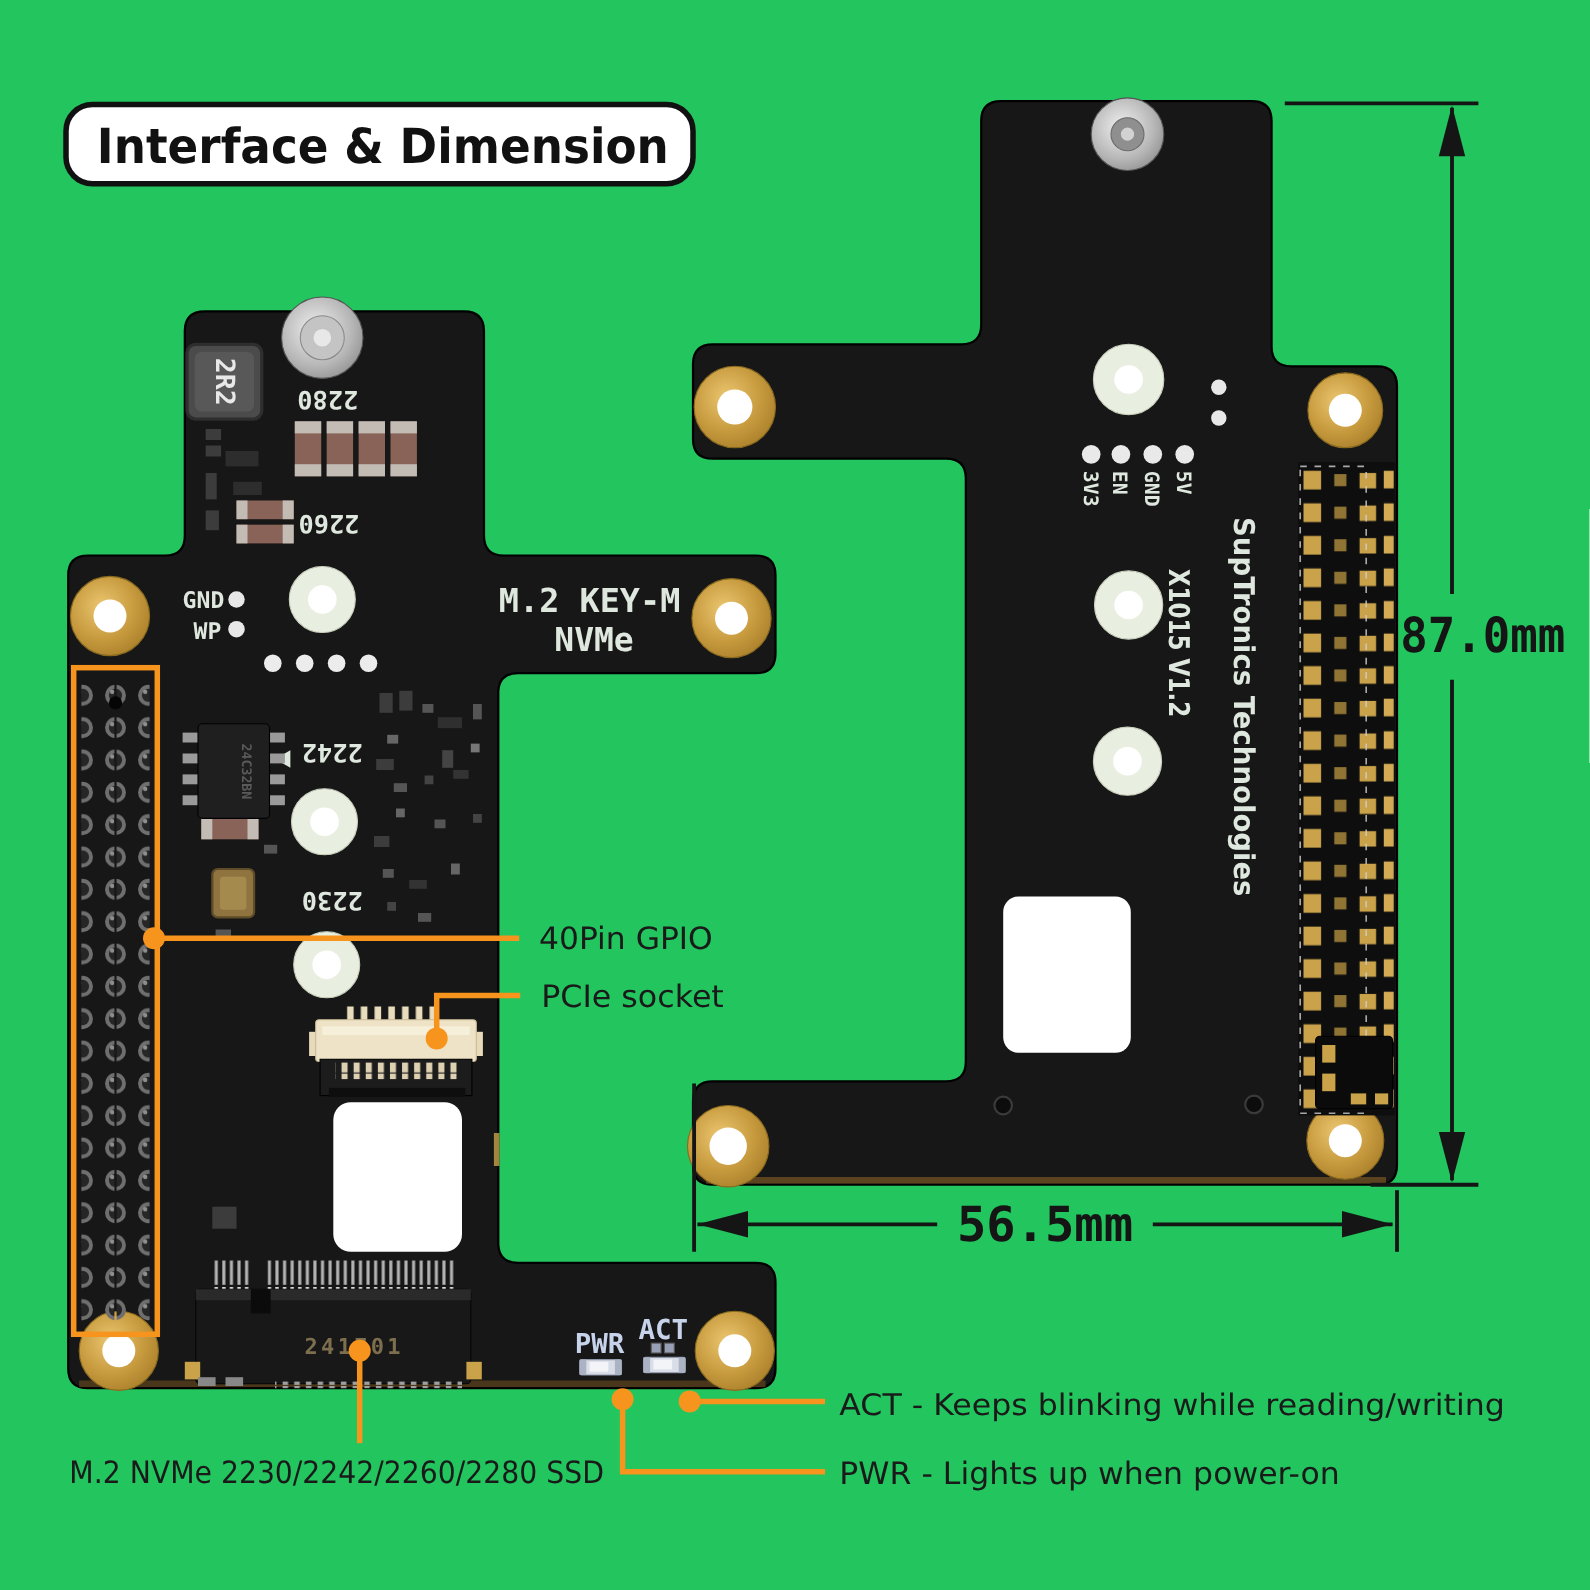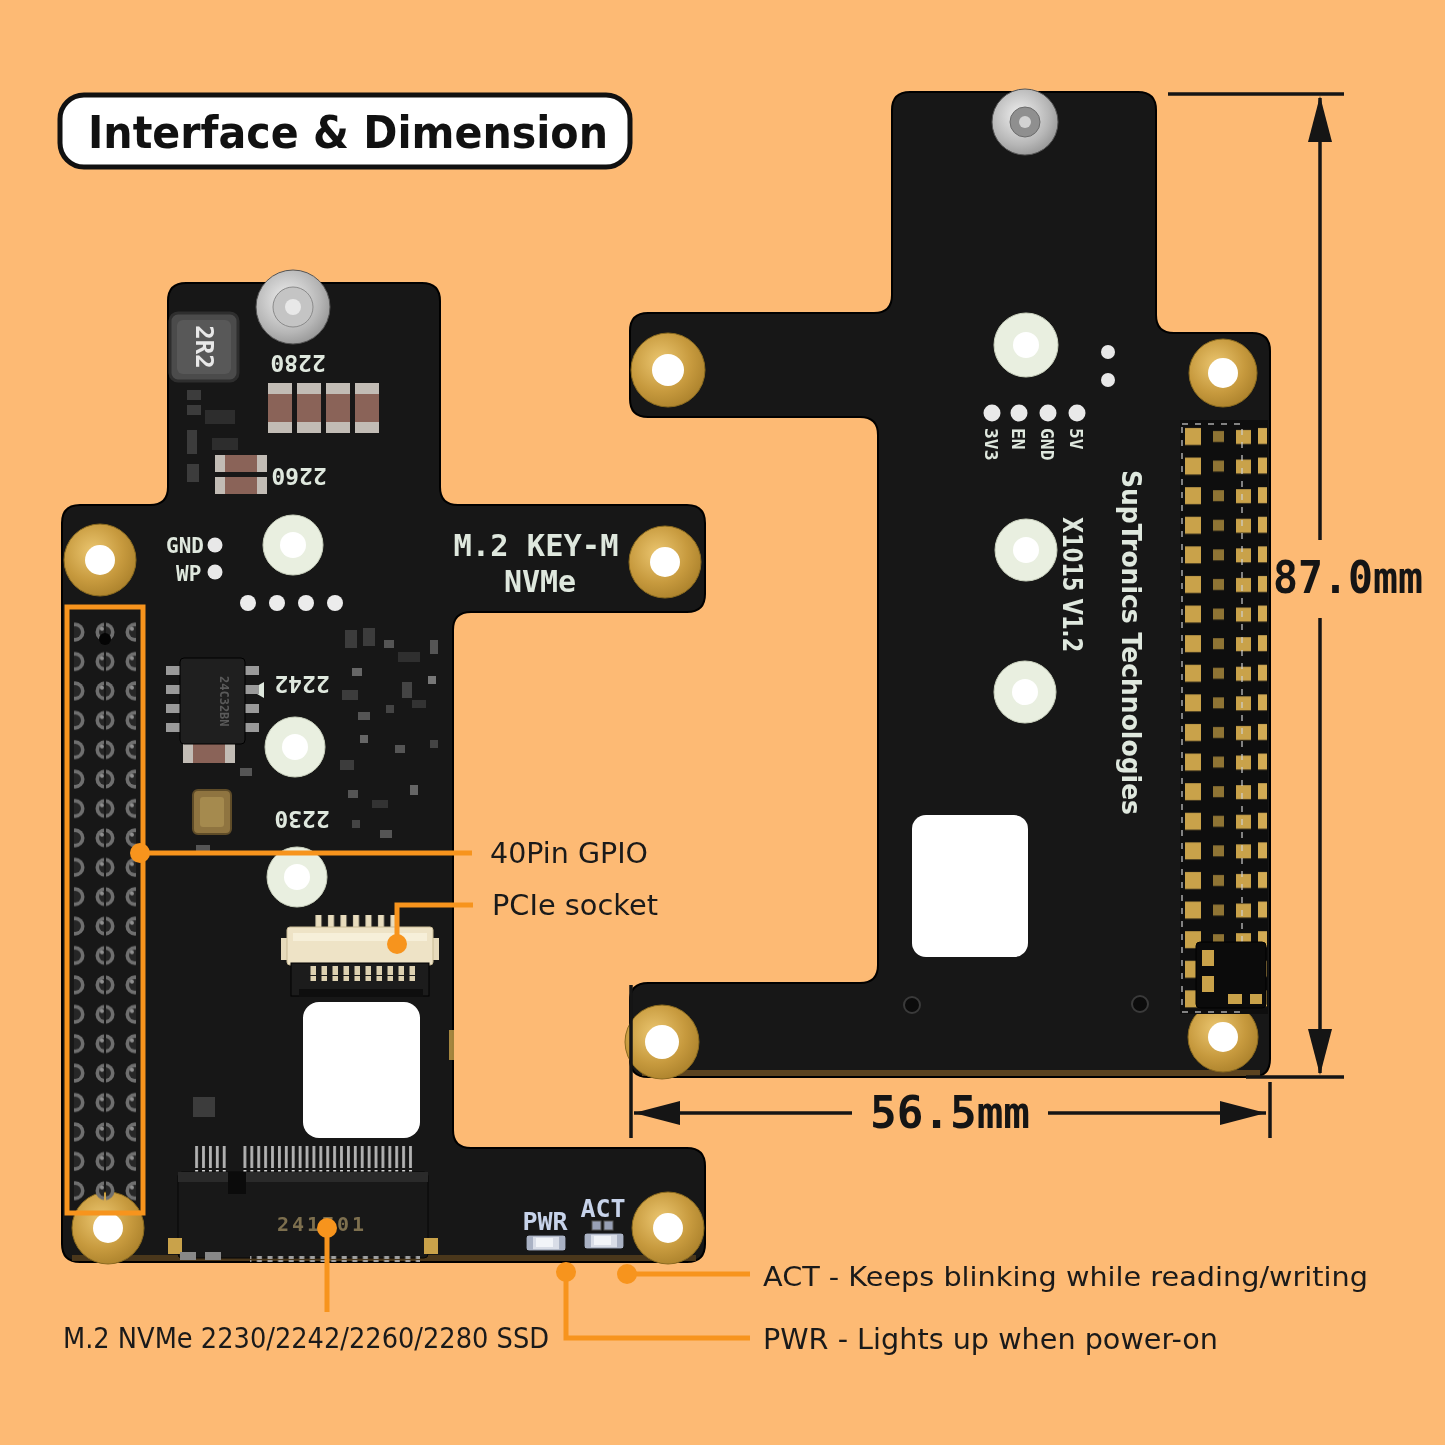--- a/index.html
+++ b/index.html
@@ -1,16 +1,16 @@
 <!DOCTYPE html>
 <html><head>
 <meta charset="utf-8">
 <style>
   html,body{margin:0;padding:0;background:#ffffff;}
-  .stage{position:relative;width:1445px;height:1445px;background:#fdba74;overflow:hidden;
+  .stage{position:relative;width:1445px;height:1445px;background:#22c55e;overflow:hidden;
          font-family:"DejaVu Sans",sans-serif;}
   svg text{user-select:none;}
   .silk{font-family:"DejaVu Sans Mono",monospace;font-weight:bold;}
   .anno{font-family:"DejaVu Sans",sans-serif;fill:#1a1a1a;}
   .dim{font-family:"DejaVu Sans Mono",monospace;font-weight:bold;fill:#151515;}
 </style>
 </head>
 <body>
 
 <div class="stage">

